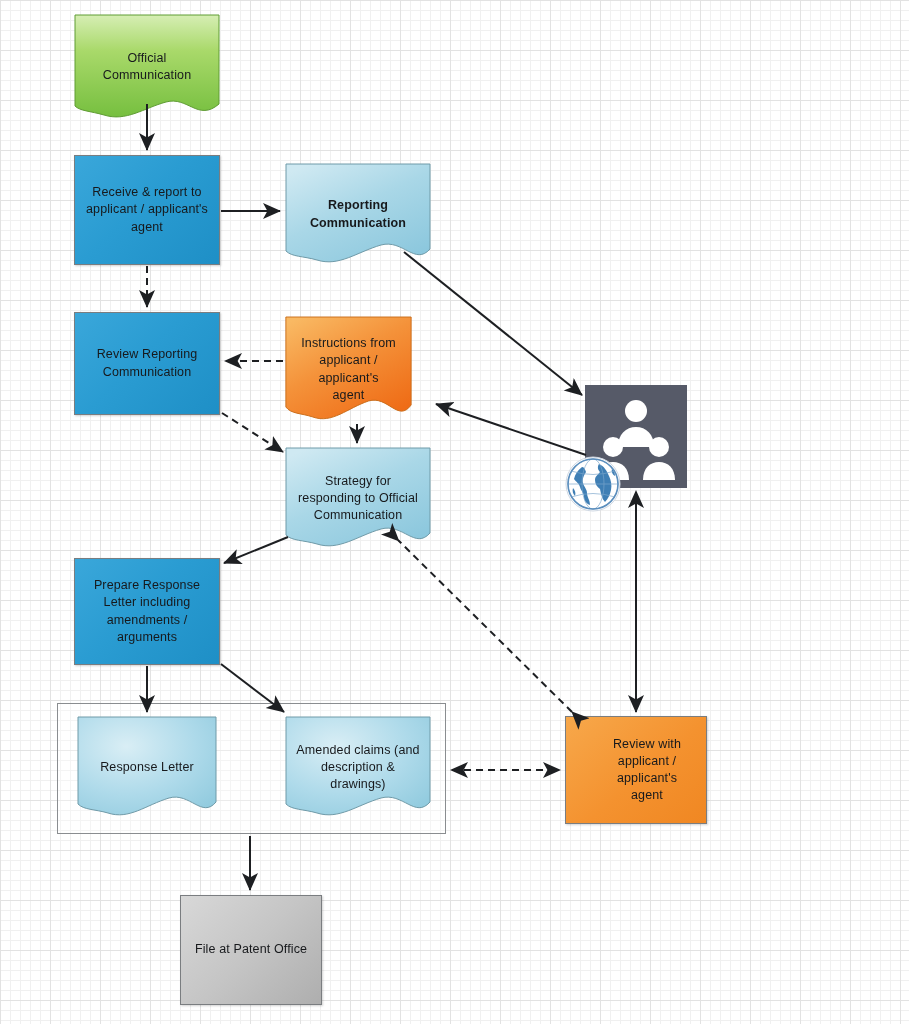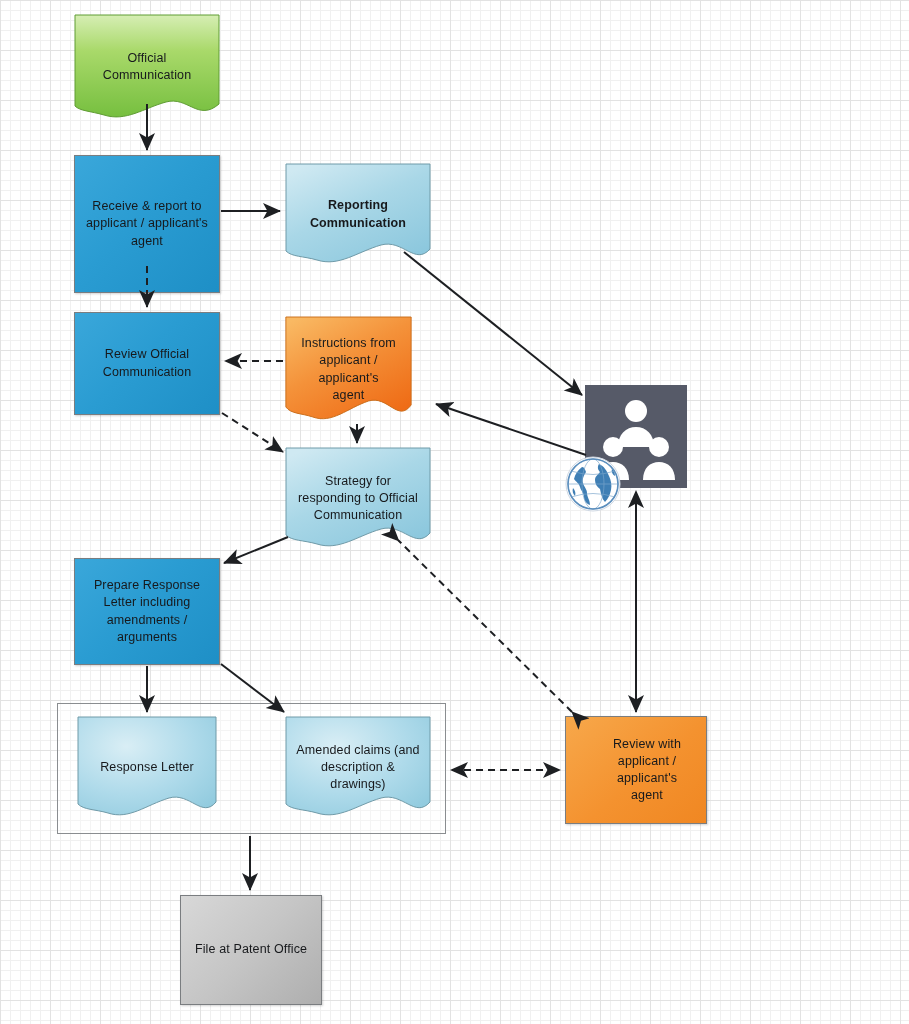--- a/index.html
+++ b/index.html
@@ -115,21 +115,21 @@
           <stop offset="35%" stop-color="#a9d96a"></stop>
           <stop offset="100%" stop-color="#76bf3f"></stop>
         </linearGradient>
       </defs>
       <path d="M1,1 L145,1 L145,90 C124,108 114,82 92,88 C70,94 52,108 30,101 C16,97 6,97 1,92 Z" fill="url(#gGreen)" stroke="#5f9c33" stroke-width="1"></path>
     </svg>
     <span class="lbl">Official
 Communication</span>
   </div>
 
-  <div class="node rect-node blue-rect" style="left:74px; top:155px; width:146px; height:138px;">
+  <div class="node rect-node blue-rect" style="left:74px; top:155px; width:146px; height:110px;">
     <span class="lbl">Receive &amp; report to
 applicant / applicant's
 agent</span>
   </div>
 
   <div class="node doc-node" style="left:285px; top:163px; width:146px; height:103px;font-weight:bold;">
     <svg viewBox="0 0 146 103" preserveAspectRatio="none">
       <defs>
         <linearGradient id="gLB1" x1="0.15" y1="0" x2="0.85" y2="1">
           <stop offset="0%" stop-color="#cfe9f2"></stop>
@@ -137,21 +137,21 @@
           <stop offset="100%" stop-color="#8bc7dd"></stop>
         </linearGradient>
       </defs>
       <path d="M1,1 L145,1 L145,86 C130,103 118,76 96,82 C72,89 54,104 32,97 C18,93 7,94 1,88 Z" fill="url(#gLB1)" stroke="#6f9aa8" stroke-width="1"></path>
     </svg>
     <span class="lbl">Reporting
 Communication</span>
   </div>
 
   <div class="node rect-node blue-rect" style="left:74px; top:312px; width:146px; height:103px;">
-    <span class="lbl">Review Official
+    <span class="lbl">Review Reporting
 Communication</span>
   </div>
 
   <div class="node doc-node" style="left:285px; top:316px; width:127px; height:107px;">
     <svg viewBox="0 0 146 107" preserveAspectRatio="none">
       <defs>
         <linearGradient id="gOr1" x1="0.1" y1="0" x2="0.8" y2="1">
           <stop offset="0%" stop-color="#f9b963"></stop>
           <stop offset="45%" stop-color="#f4923a"></stop>
           <stop offset="100%" stop-color="#ef6c16"></stop>

